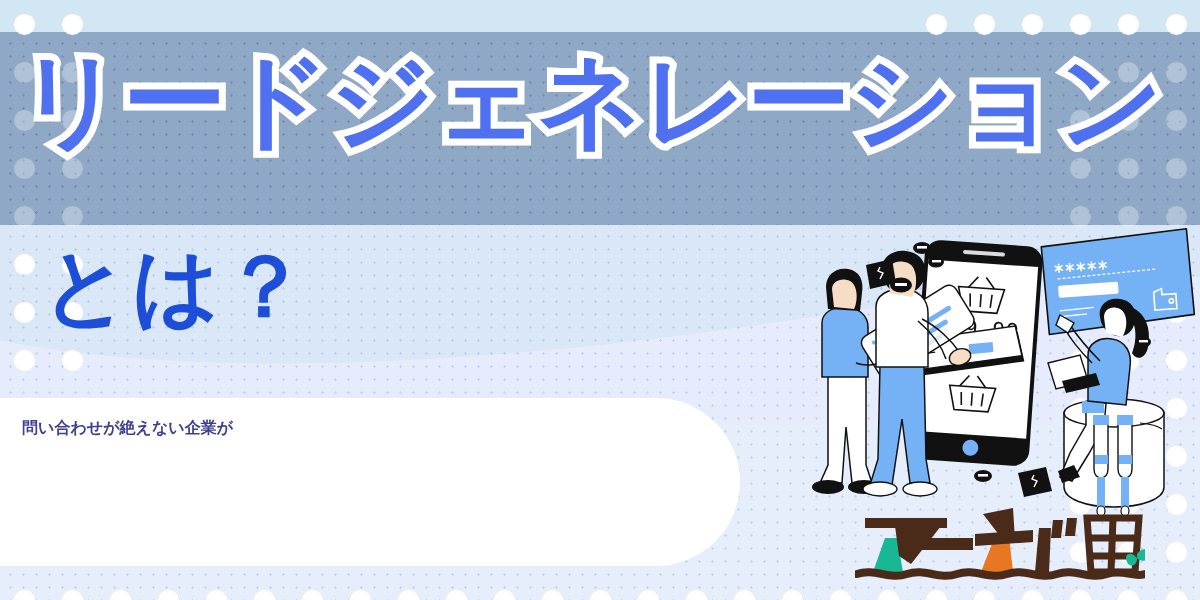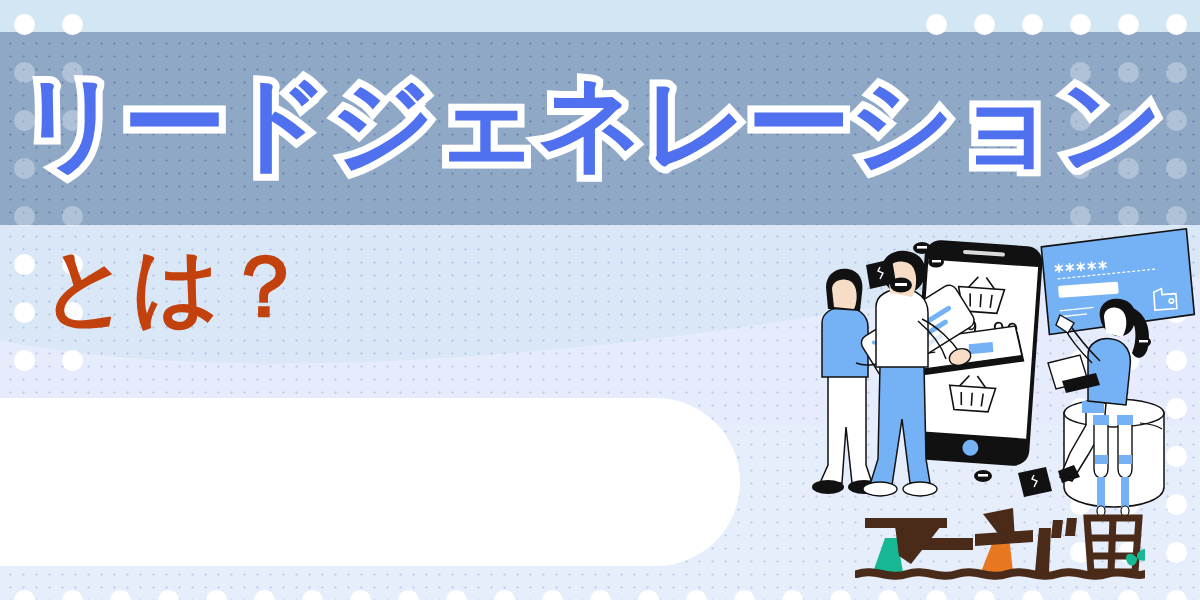--- a/index.html
+++ b/index.html
@@ -32,37 +32,37 @@
   }
 
   
   .dot-grid{position:absolute;inset:0;pointer-events:none;}
   .pdot{position:absolute;width:21px;height:21px;border-radius:50%;background:#ffffff;}
   .pdot.dim{background:rgba(255,255,255,0.30);}
 
   
   .title-row{
     position:absolute;left:18px;top:48px;width:1170px;height:150px;
-    display:flex;align-items:center;
+    display:flex;
   }
   .title-text{
     font-family:"DejaVu Sans","Liberation Sans",sans-serif;
     font-size:104px;font-weight:700;letter-spacing:-2px;
     color:#4f71ef;
     -webkit-text-stroke:14px #ffffff;
     paint-order:stroke fill;
     white-space:nowrap;
     line-height:1;
   }
 
   
   .subtitle{
     position:absolute;left:42px;top:243px;
     font-family:"DejaVu Sans","Liberation Sans",sans-serif;
-    font-size:86px;font-weight:700;color:#c2410c;letter-spacing:2px;
+    font-size:86px;font-weight:700;color:#1d4ed8;letter-spacing:2px;
     line-height:1;white-space:nowrap;
   }
 
   
   .pill-panel{
     position:absolute;left:-60px;top:398px;width:800px;height:168px;
     background:#ffffff;border-radius:0 90px 90px 0;
   }
   .pill-text{
     position:absolute;left:22px;top:416px;width:680px;
@@ -180,20 +180,21 @@
     </div>
 
   <div class="title-row">
     <span class="title-text">リードジェネレーション</span>
   </div>
 
   <div class="subtitle">とは？</div>
 
   <div class="pill-panel"></div>
   <div class="pill-text" style="font-size: 16px;">
+    <div>問い合わせが絶えない企業が</div>
   </div>
 
   <svg class="illus" viewBox="0 0 430 300">
     <defs>
       <clipPath id="clipPhone">
           <rect x="152" y="35" width="110" height="205" rx="14"></rect>
         </clipPath>
     </defs>
 
     <g transform="rotate(-4 300 70)">

